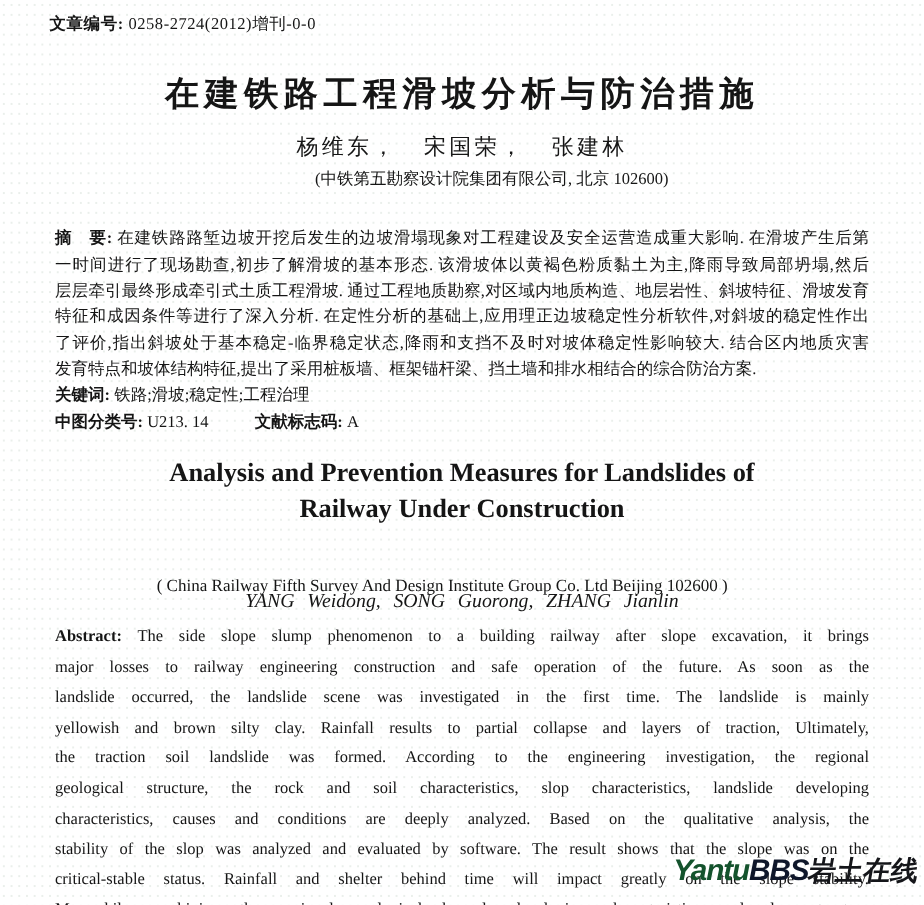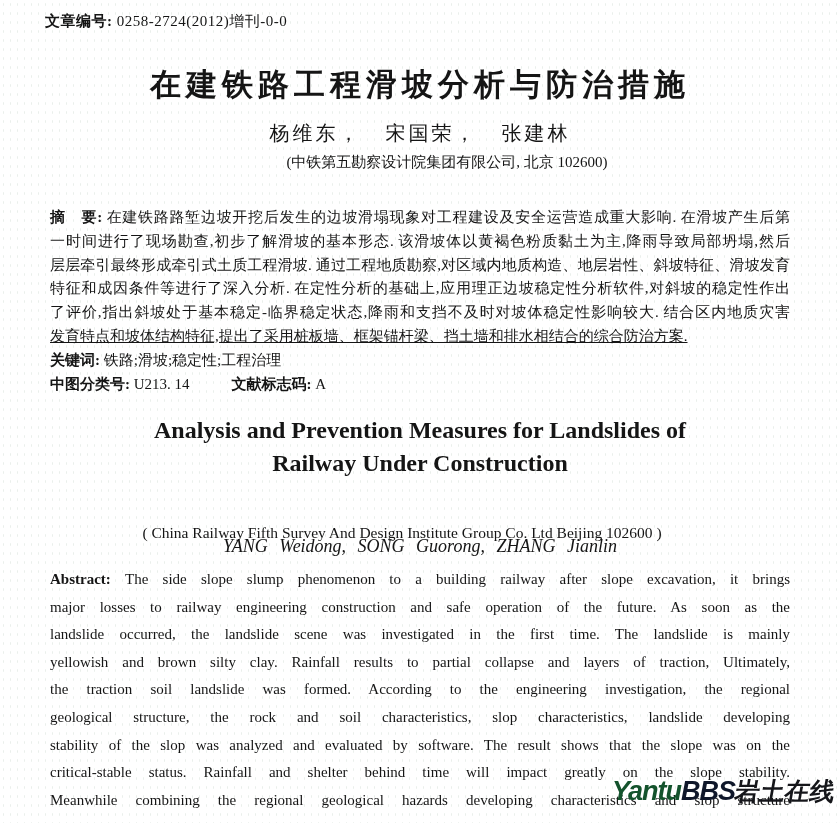--- a/index.html
+++ b/index.html
@@ -14,21 +14,21 @@
   .abs-block{position:absolute;}
   .article-no{left:45px;top:12px;font-size:15px;letter-spacing:0.5px;}
   .article-no b{font-weight:bold;}
   .cn-title{left:0;top:64px;width:840px;text-align:center;
     font-size:31px;font-weight:bold;letter-spacing:5px;}
   .cn-authors{left:0;top:120px;width:840px;text-align:center;
     font-size:20px;letter-spacing:3px;word-spacing:16px;}
   .cn-affil{left:0;top:153px;width:840px;text-align:center;font-size:15px;padding-left:27px;}
   .cn-abstract{left:50px;top:206px;width:740px;font-size:15px;line-height:23.8px;}
   .cn-abstract .line{text-align:justify;text-align-last:justify;}
-  .cn-abstract .line.last{text-align:right;text-align-last:left;text-decoration:underline;}
+  .cn-abstract .line.last{text-align:right;text-align-last:left;}
   .cn-abstract b{font-weight:bold;}
   .kw-line,.clc-line{font-size:15px;line-height:23.8px;}
   .kw-line b,.clc-line b{font-weight:bold;}
   .clc-line .gap{margin-left:42px;}
   .en-title{left:0;top:414px;width:840px;text-align:center;
     font-size:24px;font-weight:bold;line-height:33px;}
   .en-authors{left:0;top:496px;width:840px;text-align:center;
     font-size:18px;font-style:italic;word-spacing:7px;margin-top:40px;}
   .en-affil{left:0;top:524px;width:804px;text-align:center;font-size:15.5px;}
   .en-abstract{left:50px;top:566px;width:740px;font-size:15px;line-height:27.6px;}
@@ -75,18 +75,19 @@
 
 <div class="abs-block en-affil">( China Railway Fifth Survey And Design Institute Group Co.  Ltd Beijing 102600 )</div>
 
 <div class="abs-block en-abstract">
   <div class="eline"><b>Abstract: </b><span>The side slope slump phenomenon to a building railway after slope excavation, it brings</span></div>
   <div class="eline">major losses to railway engineering construction and safe operation of the future.  As soon as the</div>
   <div class="eline">landslide occurred, the landslide scene was investigated in the first time.  The landslide is mainly</div>
   <div class="eline">yellowish and brown silty clay.  Rainfall results to partial collapse and layers of traction, Ultimately,</div>
   <div class="eline">the traction soil landslide was formed.  According to the engineering investigation, the regional</div>
   <div class="eline">geological structure, the rock and soil characteristics, slop characteristics, landslide developing</div>
+  <div class="eline">characteristics, causes and conditions are deeply analyzed.  Based on the qualitative analysis, the</div>
   <div class="eline">stability of the slop was analyzed and evaluated by software.  The result shows that the slope was on the</div>
   <div class="eline">critical-stable status.  Rainfall and shelter behind time will impact greatly on the slope stability.</div>
   <div class="eline">Meanwhile combining the regional geological hazards developing characteristics and slop structure</div>
 </div>
 
 <div class="watermark"><span class="wm-yantu">Yantu</span><span class="wm-bbs">BBS</span><span class="wm-cn">岩土在线</span></div>
 
 </body></html>

